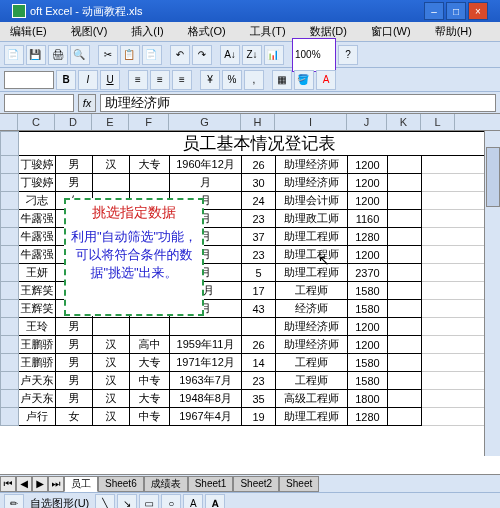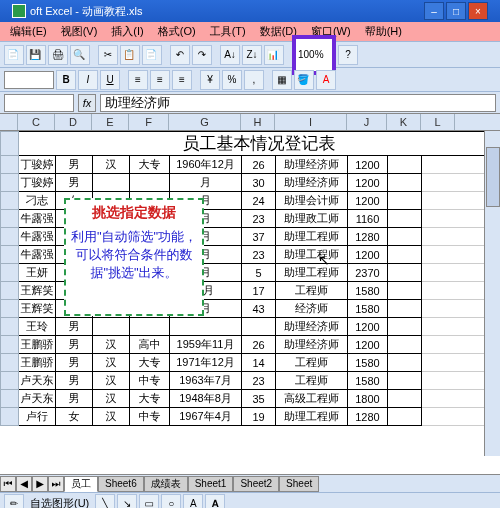--- a/index.html
+++ b/index.html
@@ -3,43 +3,43 @@
 <meta charset="utf-8">
 <style>
 *{margin:0;padding:0;box-sizing:border-box;font-family:SimSun,Arial,sans-serif}
 body{background:#3b6ea5;width:500px;height:508px;overflow:hidden;font-size:11px}
 .titlebar{background:linear-gradient(#2a6bd8,#1e5bc6);color:#fff;height:22px;display:flex;align-items:center;padding:0 12px;justify-content:space-between}
 .titlebar .left{display:flex;align-items:center;gap:4px}
 .titlebar .appicon{width:14px;height:14px;background:#2a9a4a;border:1px solid #fff}
 .winbtns{display:flex;gap:2px}
 .winbtn{width:20px;height:18px;background:#3a7add;border:1px solid #1a4a9a;color:#fff;display:flex;align-items:center;justify-content:center;font-size:10px}
 .winbtn.close{background:#d84a2a}
-.menubar{background:#fca5a5;height:20px;display:flex;align-items:center;padding:0 4px;gap:2px;border-bottom:1px solid #a0b8d8}
+.menubar{background:#e5e5e5;height:20px;display:flex;align-items:center;padding:0 4px;gap:12px;border-bottom:1px solid #a0b8d8}
 .menubar span{padding:2px 6px;color:#000}
 .toolbar{background:#d8e4f4;height:26px;display:flex;align-items:center;padding:0 4px;gap:2px;border-bottom:1px solid #a0b8d8}
 .tb{width:20px;height:20px;background:#e8f0f8;border:1px solid #b0c4e0;display:flex;align-items:center;justify-content:center;font-size:10px}
 .sep{width:4px}
-.zoom{width:44px;height:18px;background:#fff;border:4px solid #6d28d9;font-size:10px;padding:16px 2px;display:flex;align-items:center}
+.zoom{width:44px;height:18px;background:#fff;border:1px solid #6d28d9;font-size:10px;padding:16px 2px;display:flex;align-items:center}
 .toolbar2{background:#d8e4f4;height:24px;display:flex;align-items:center;padding:0 4px;gap:2px;border-bottom:1px solid #a0b8d8}
 .fontsel{width:50px;height:18px;background:#fff;border:1px solid #888}
 .formulabar{background:#d8e4f4;height:22px;display:flex;align-items:center;padding:0 4px;border-bottom:1px solid #888}
 .namebox{width:70px;height:18px;background:#fff;border:1px solid #888;margin-right:4px}
 .fx{width:18px;height:18px;background:#e0e8f0;border:1px solid #888;display:flex;align-items:center;justify-content:center;font-style:italic;margin-right:4px}
 .formulainput{flex:1;height:18px;background:#fff;border:1px solid #888;padding:0 4px;display:flex;align-items:center;font-size:13px}
 .sheet{background:#fff;position:relative;height:360px;overflow:hidden}
 .colhdr{display:flex;background:#d8e4f4;border-bottom:1px solid #888;height:17px}
 .colhdr div{border-right:1px solid #a0b0c0;text-align:center;font-size:11px;color:#333;line-height:17px}
 .cw-r{width:18px;background:#d8e4f4}
 .cw-c{width:37px}.cw-d{width:37px}.cw-e{width:37px}.cw-f{width:40px}.cw-g{width:72px}.cw-h{width:34px}.cw-i{width:72px}.cw-j{width:40px}.cw-k{width:34px}.cw-l{width:34px}
 table{border-collapse:collapse;width:100%}
 td{border:1px solid #000;height:18px;text-align:center;font-size:11px;padding:0 1px;white-space:nowrap;overflow:hidden;background:#fff}
 .rowh{width:18px;background:#d8e4f4;border:1px solid #a0b0c0;text-align:center;font-size:10px;color:#555}
 .title-row td{font-size:17px;font-weight:normal;height:24px}
 .callout{position:absolute;left:64px;top:84px;width:140px;height:118px;background:#fff;border:2px dashed #2a9a4a;z-index:5;padding:4px;text-align:center}
-.callout .h{color:#d02020;font-weight:bold;font-size:14px;margin-bottom:6px}
+.callout .h{color:#d02020;font-weight:normal;font-size:14px;margin-bottom:6px}
 .callout .b{color:#2020d0;font-size:13px;line-height:18px}
 .watermark{position:absolute;left:80px;top:176px;color:#bbb;font-size:15px;font-style:italic;z-index:4}
 .cursor{position:absolute;left:318px;top:138px;z-index:6;font-size:14px;color:#000}
 .tabs{background:#d8e4f4;height:18px;display:flex;align-items:center;font-size:10px;border-top:1px solid #888}
 .tabnav{display:flex}
 .tabnav div{width:16px;height:16px;border:1px solid #888;background:#e8e8e8;text-align:center;line-height:14px}
 .tab{background:#fff;border:1px solid #888;padding:0 6px;height:16px;line-height:14px}
 .tab.active{background:#fff;font-weight:normal;border-bottom:1px solid #fff}
 .tab.inact{background:#d0d0d0}
 .bottombar{background:#d8e4f4;height:22px;display:flex;align-items:center;padding:0 4px;gap:2px;border-top:1px solid #a0b8d8}

